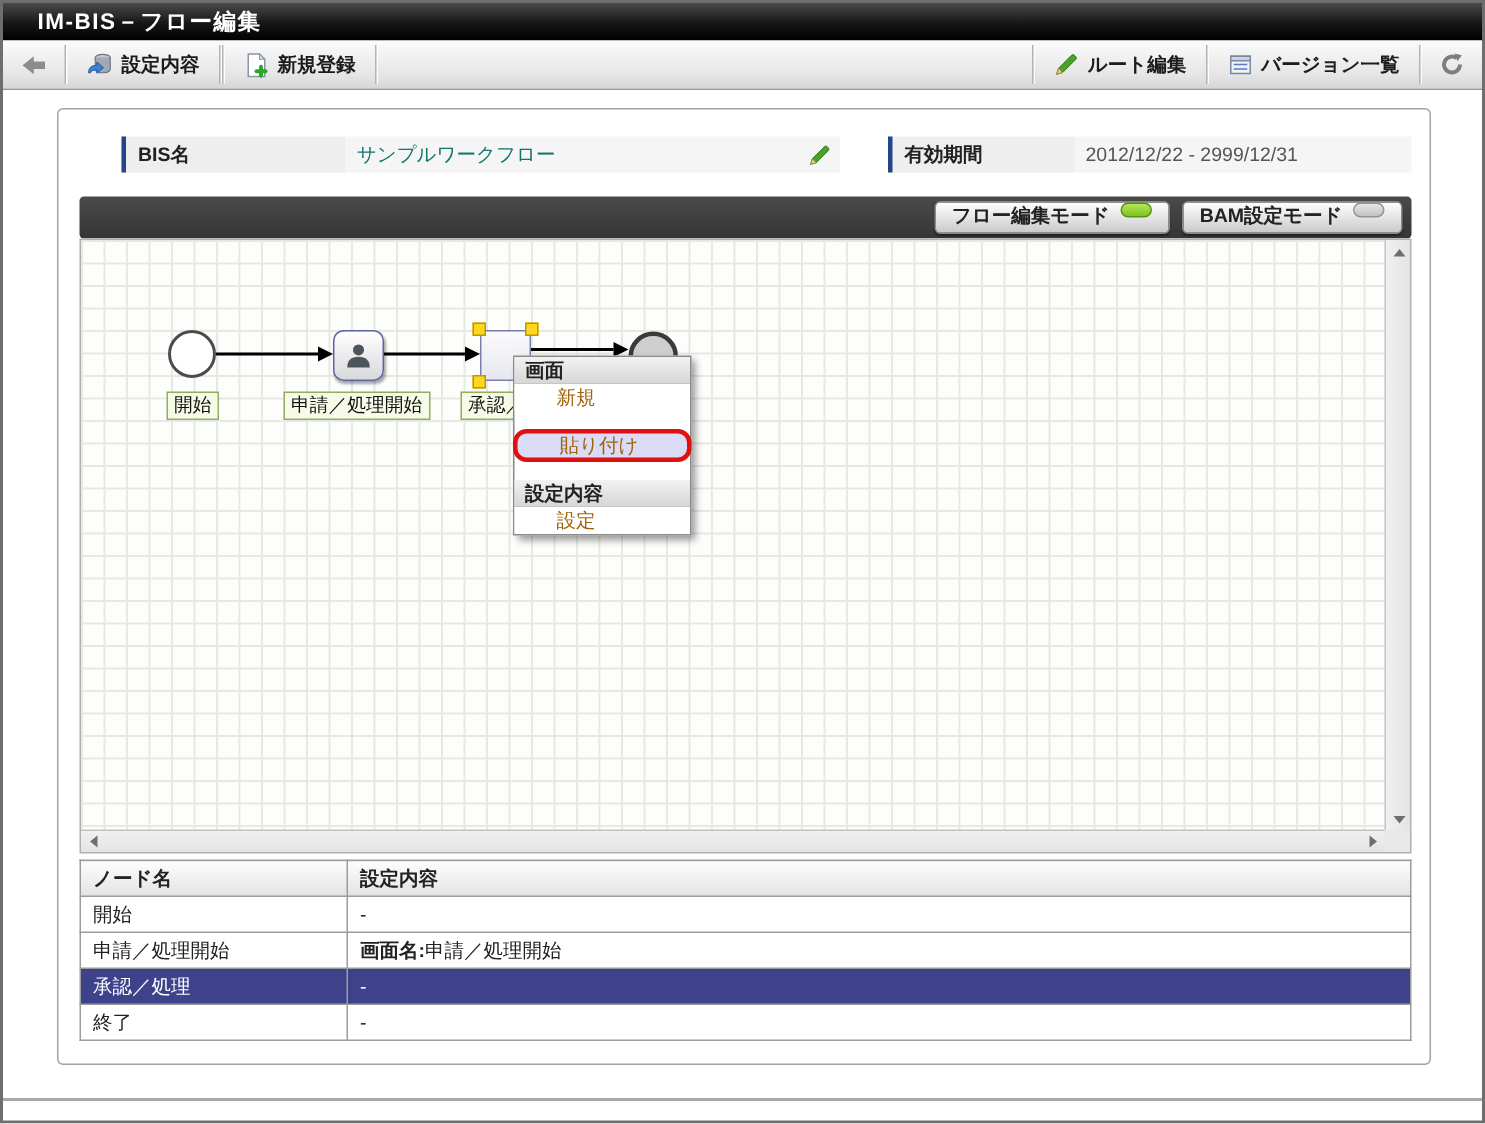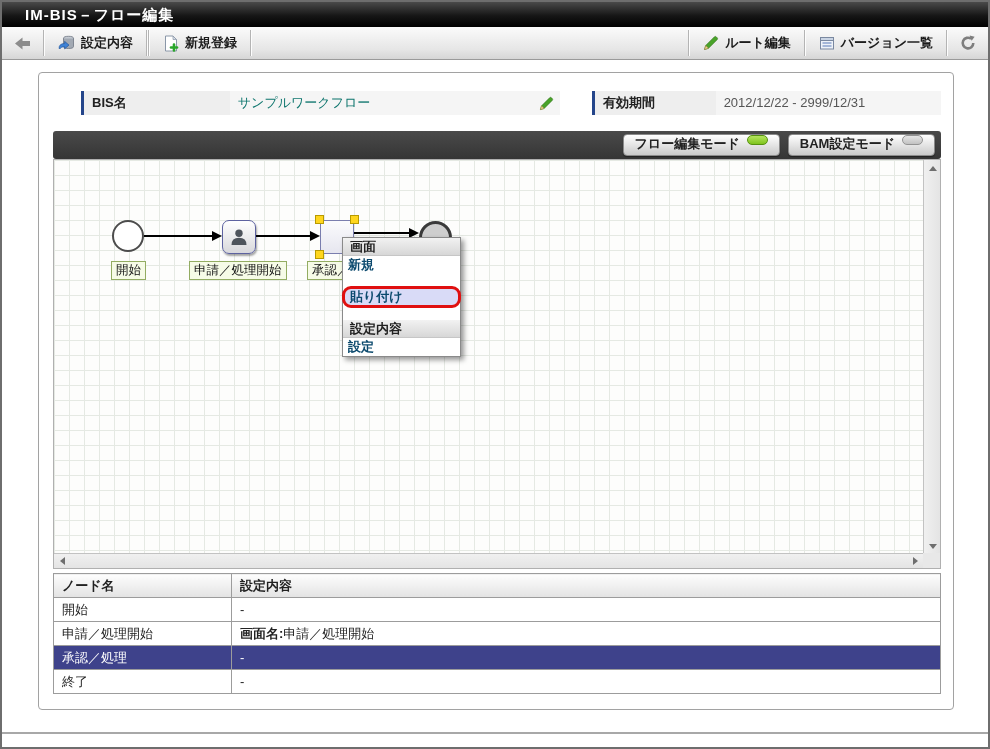--- a/index.html
+++ b/index.html
@@ -89,21 +89,21 @@
   .lbl-start { left:57px; } .lbl-user { left:135px; } .lbl-task { left:253px; }
 
   .aline { position:absolute; height:2px; background:#000; z-index:1; }
   .ahead { position:absolute; width:0; height:0; border-top:5px solid transparent; border-bottom:5px solid transparent; border-left:10px solid #000; z-index:1; }
 
   
   .ctxmenu { position:absolute; left:288px; top:77px; width:119px; z-index:10;
     background:#fff; border:1px solid #8a8a8a; box-shadow:3px 3px 5px rgba(0,0,0,.4); font-size:13px; }
   .mi-header { height:18px; line-height:18px; padding-left:7px; font-weight:bold; color:#222;
     background:linear-gradient(#f2f2f2,#d7d7d7); border-bottom:1px solid #c6c6c6; }
-  .mi-item { height:18px; line-height:18px; padding-left:5px; color:#0c4a6e; background:#fff;font-weight:bold; }
+  .mi-item { height:18px; line-height:18px; padding-left:28px; color:#a16207; background:#fff; }
   .mi-item.highlight { background:#d9dbf7; border:3px solid #e01010; border-radius:9px;
     height:22px; line-height:16px; margin:12px -1px; }
 
   
   .ntable { position:absolute; left:14px; top:500px; width:888px; border-collapse:collapse;
     font-size:13px; table-layout:fixed; }
   .ntable th, .ntable td { border:1px solid #9c9c9c; height:24px; padding:2px 8px; text-align:left; overflow:hidden; white-space:nowrap; }
   .ntable th { background:linear-gradient(#fdfdfd,#e3e3e3); font-weight:bold; color:#222; }
   .col-name { width:178px; }
   .ntable td { color:#222; background:#fff; }

